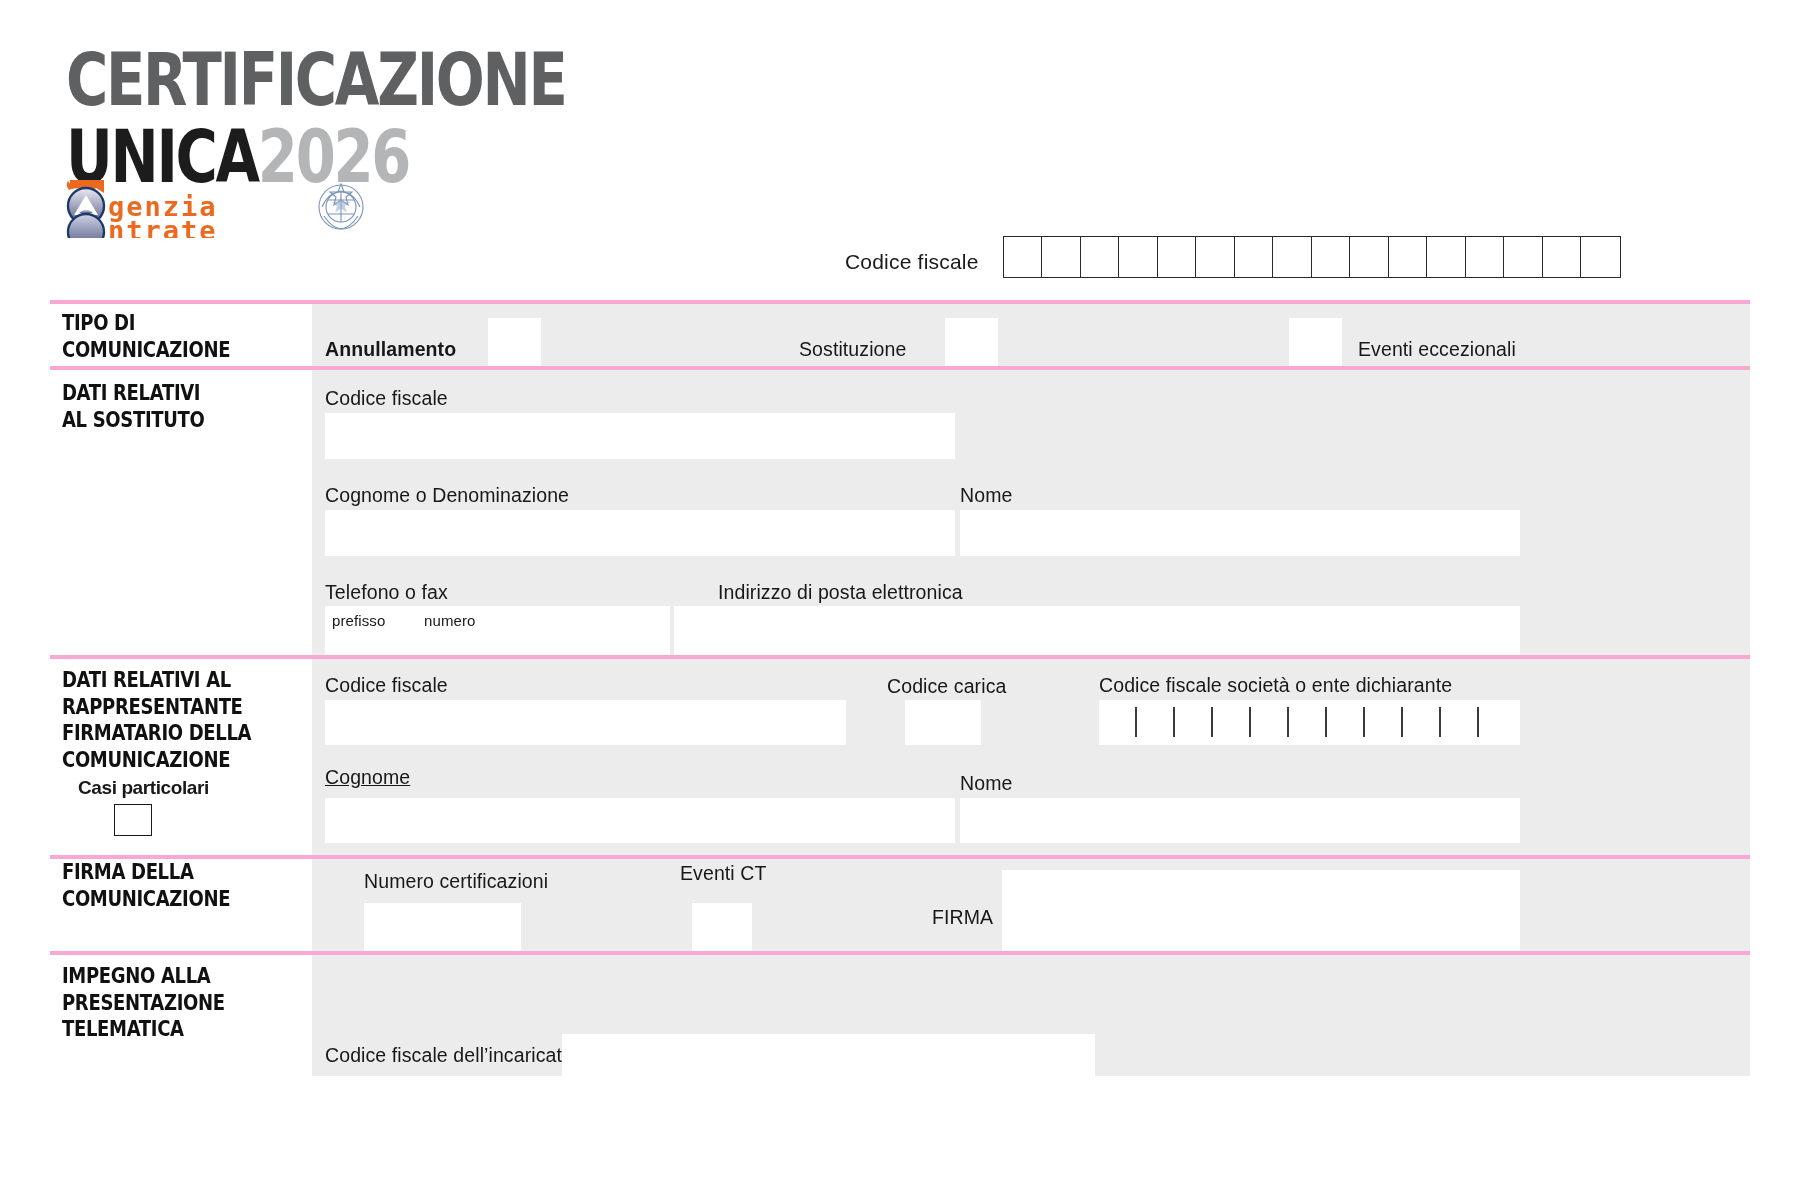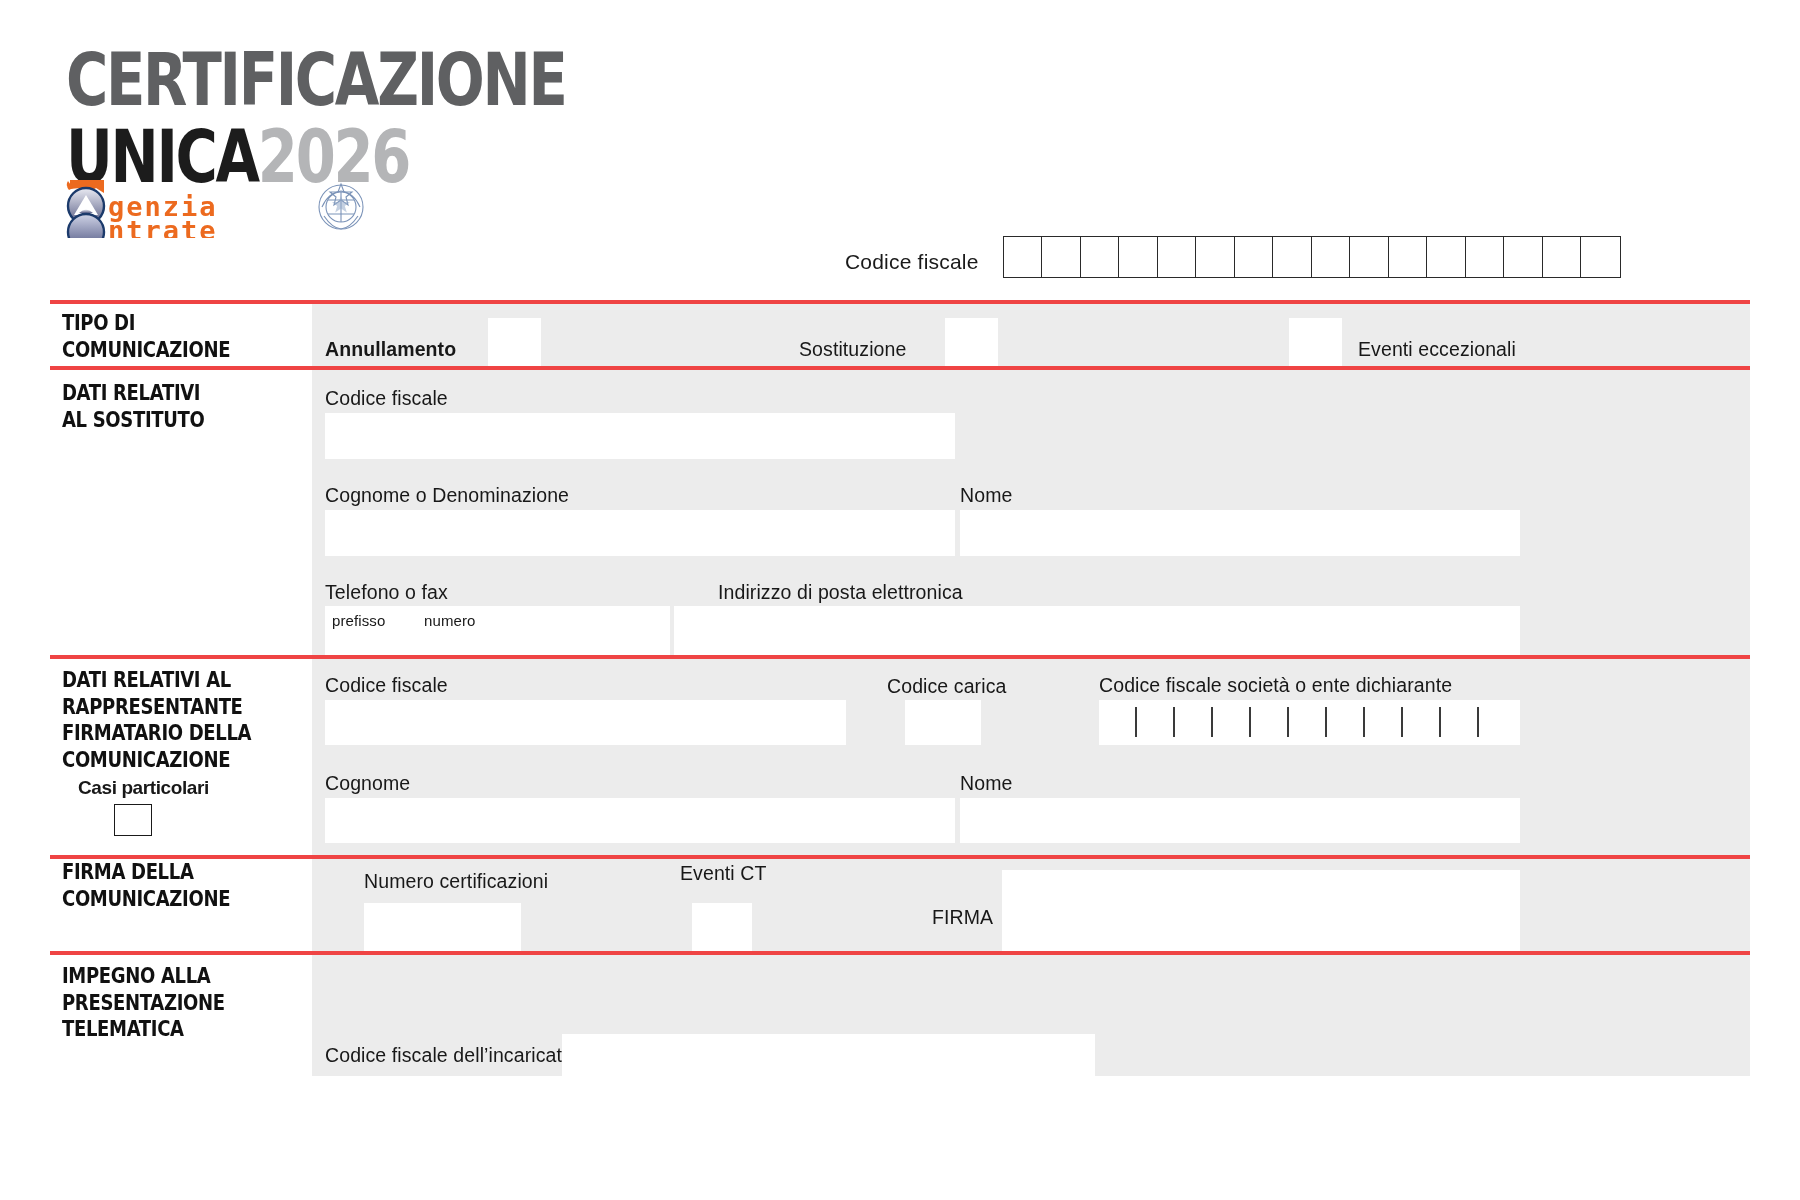--- a/index.html
+++ b/index.html
@@ -99,21 +99,21 @@
 
   
   .sheet {
     position: absolute;
     left: 50px;
     top: 300px;
     width: 1700px;
   }
   .section {
     position: relative;
-    border-top: 4px solid #ef4444;
+    border-top: 4px solid #f9a8d4;
     display: flex;
   }
   .sec-label {
     width: 262px;
     flex: 0 0 262px;
     background: #ffffff;
     padding: 14px 0 0 12px;
     font-family: "DejaVu Sans", sans-serif;
     font-weight: bold;
     font-size: 20.5px;
@@ -309,21 +309,21 @@
       <div class="boxline" style="left:861px; top:48px; height:30px;"></div>
       <div class="boxline" style="left:899px; top:48px; height:30px;"></div>
       <div class="boxline" style="left:937px; top:48px; height:30px;"></div>
       <div class="boxline" style="left:975px; top:48px; height:30px;"></div>
       <div class="boxline" style="left:1013px; top:48px; height:30px;"></div>
       <div class="boxline" style="left:1051px; top:48px; height:30px;"></div>
       <div class="boxline" style="left:1089px; top:48px; height:30px;"></div>
       <div class="boxline" style="left:1127px; top:48px; height:30px;"></div>
       <div class="boxline" style="left:1165px; top:48px; height:30px;"></div>
 
-      <div class="fieldlabel" style="left:13px; top:113px;">Cognome</div>
+      <div class="fieldlabel" style="left:13px; top:107px;text-decoration:underline;">Cognome</div>
       <div class="whitebox" style="left:13px; top:139px; width:630px; height:45px;"></div>
 
       <div class="fieldlabel" style="left:648px; top:113px;">Nome</div>
       <div class="whitebox" style="left:648px; top:139px; width:560px; height:45px;"></div>
     </div>
   </div>
 
   <div class="section" style="height:96px;">
     <div class="sec-label" style="padding-top:0;">
       <span>FIRMA DELLA</span>

